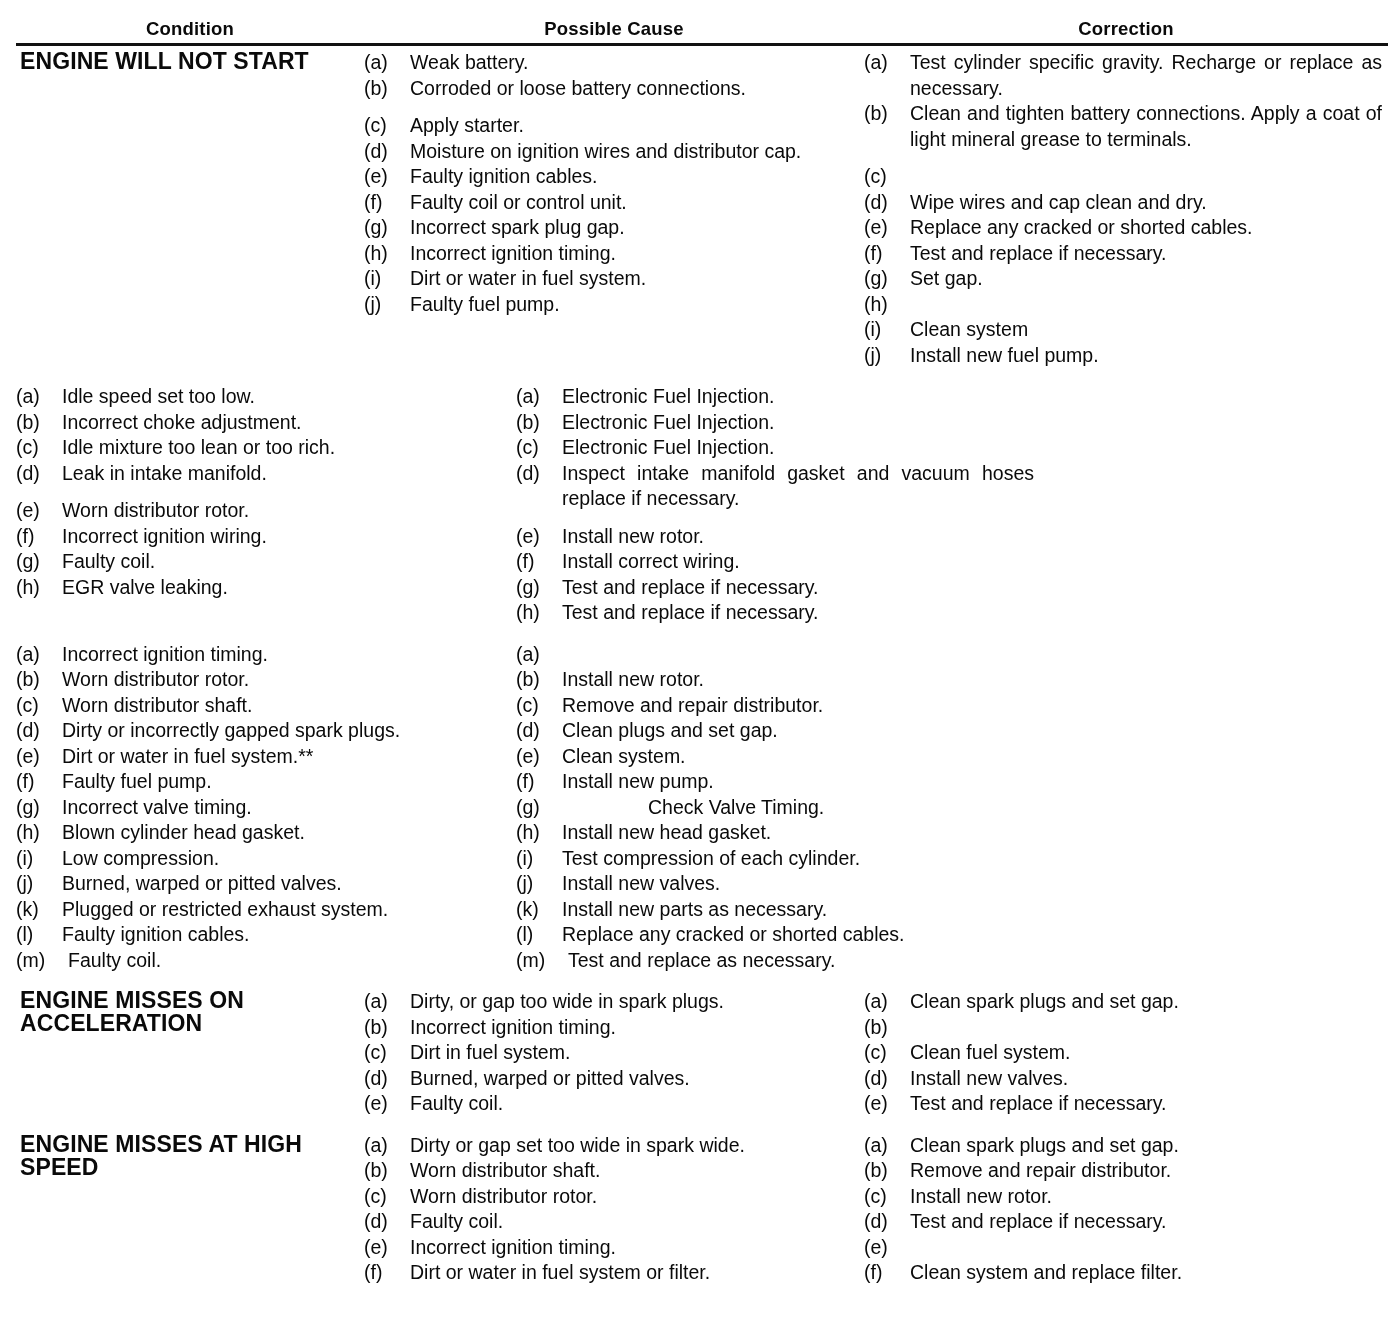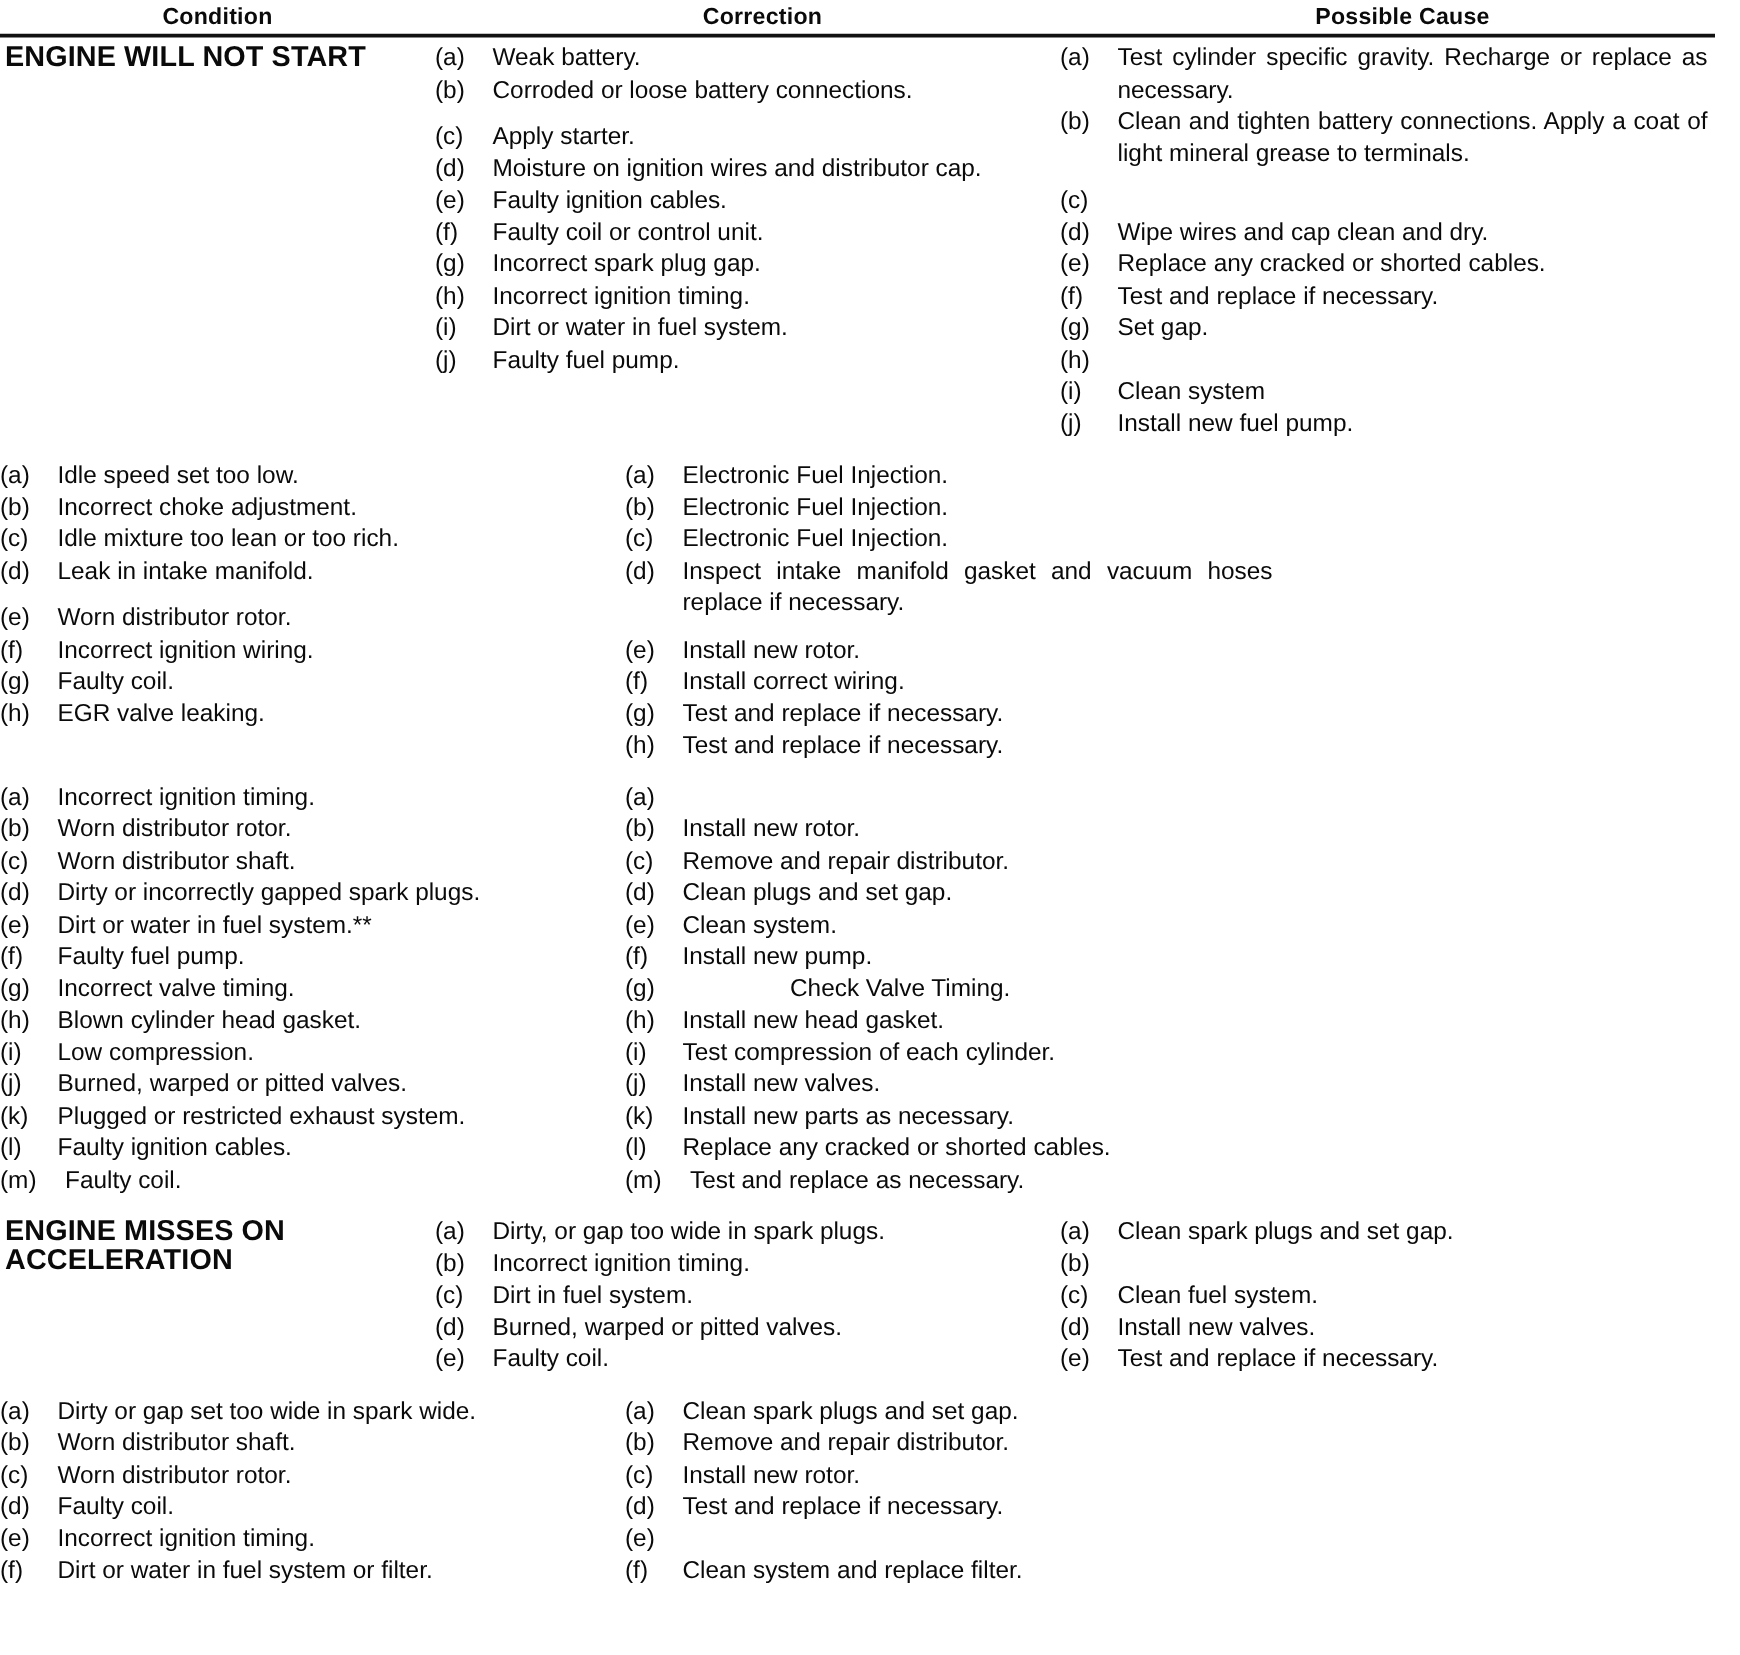--- a/index.html
+++ b/index.html
@@ -10,21 +10,21 @@
   body {
     width: 1392px;
     min-height: 1324px;
     font-family: "Liberation Sans", sans-serif;
     color: #0a0a0a;
     -webkit-font-smoothing: none;
   }
   .page {
     position: relative;
     width: 1205px;
-    padding: 0;
+    padding: 16px;
     box-sizing: border-box;
   }
   
   .header-row {
     display: flex;
     width: 1372px;
     margin: 0 auto;
     padding-top: 2px;
     box-sizing: border-box;
   }
@@ -104,22 +104,22 @@
   }
   .spacer-s { height: 12px; }
 </style>
 </head>
 <body>
 
 <div class="page">
 
   <div class="header-row">
     <div class="hdr hdr-cond">Condition</div>
+    <div class="hdr hdr-cause">Possible Cause</div>
     <div class="hdr hdr-corr">Correction</div>
-    <div class="hdr hdr-cause">Possible Cause</div>
   </div>
   <div class="rule"></div>
 
   <div class="tbl" id="table-body">
       <div class="group">
         <div class="col-cond">
           <div class="cond-title">ENGINE WILL NOT START</div>
         </div>
         <div class="col-cause">
           <div class="item">
@@ -434,20 +434,24 @@
             <span class="lbl">(d)</span>
             <span class="txt">Install new valves.</span>
           </div>
           <div class="item">
             <span class="lbl">(e)</span>
             <span class="txt">Test and replace if necessary.</span>
           </div>
         </div>
       </div>
       <div class="group">
+        <div class="col-cond">
+          <div class="cond-title">ENGINE MISSES AT HIGH
+SPEED</div>
+        </div>
         <div class="col-cause">
           <div class="item">
             <span class="lbl">(a)</span>
             <span class="txt">Dirty or gap set too wide in spark wide.</span>
           </div>
           <div class="item">
             <span class="lbl">(b)</span>
             <span class="txt">Worn distributor shaft.</span>
           </div>
           <div class="item">

